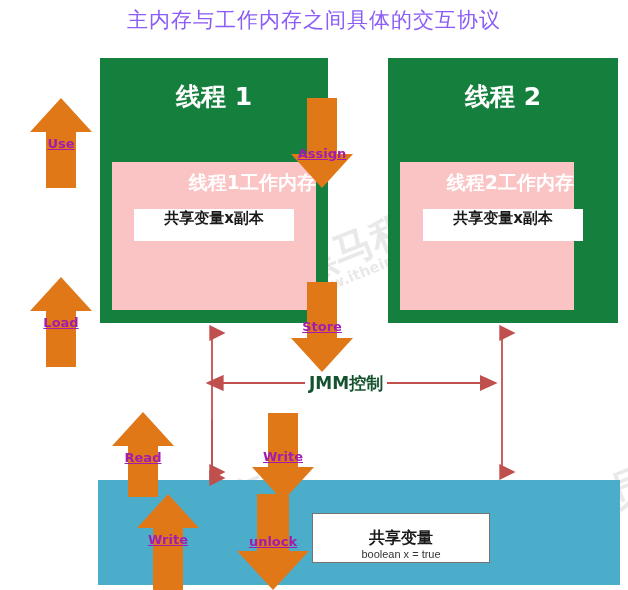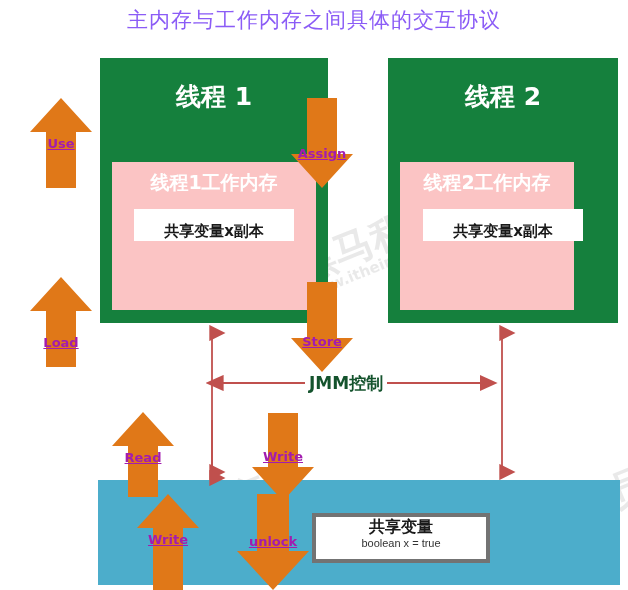--- a/index.html
+++ b/index.html
@@ -70,56 +70,56 @@
   }
   .work-mem {
     position: absolute;
     background: #fbc4c4;
     box-sizing: border-box;
   }
   .work-mem-title {
     position: absolute;
     left: 0; right: 0;
     top: 8px;
-    text-align: center;
+    text-align: right;
     color: #ffffff;
     font-size: 19px;
     font-weight: bold;
     font-family: "DejaVu Sans", "Liberation Sans", sans-serif;
     white-space: nowrap;
   }
   .var-box {
     position: absolute;
     background: #ffffff;
     box-sizing: border-box;
     display: flex;
-    align-items: flex-end;
+    align-items: flex-start;
     justify-content: center;
     color: #1a1a1a;
     font-size: 15px;
     font-weight: bold;
     font-family: "DejaVu Sans", "Liberation Sans", sans-serif;
     white-space: nowrap;
   }
 
   
   .main-mem {
     position: absolute;
     background: #4cadcb;
     box-sizing: border-box;
   }
   .main-var-box {
     position: absolute;
     background: #ffffff;
-    border: 4px solid #737373;
+    border: 1px solid #737373;
     box-sizing: border-box;
     display: flex;
     flex-direction: column;
     align-items: center;
-    justify-content: flex-start;
+    justify-content: flex-end;
     line-height: 1.25;
     white-space: nowrap;
   }
   .main-var-l1 {
     font-size: 16px;
     font-weight: bold;
     color: #1a1a1a;
     font-family: "DejaVu Sans", "Liberation Sans", sans-serif;
   }
   .main-var-l2 {
@@ -234,35 +234,35 @@
     <svg width="62" height="90" viewBox="0 0 62 90">
       <polygon points="31,0 62,34 46,34 46,90 16,90 16,34 0,34" fill="#e07818"></polygon>
     </svg>
     <div class="arrow-label" style="top:38px;">Use</div>
   </div>
 
   <div class="arrow" style="left:30px; top:277px; width:62px; height:90px;">
     <svg width="62" height="90" viewBox="0 0 62 90">
       <polygon points="31,0 62,34 46,34 46,90 16,90 16,34 0,34" fill="#e07818"></polygon>
     </svg>
-    <div class="arrow-label" style="top:38px;margin-top:20px;">Load</div>
+    <div class="arrow-label" style="top:38px;">Load</div>
   </div>
 
   <div class="arrow" style="left:291px; top:98px; width:62px; height:90px;">
     <svg width="62" height="90" viewBox="0 0 62 90">
       <polygon points="31,90 62,56 46,56 46,0 16,0 16,56 0,56" fill="#e07818"></polygon>
     </svg>
     <div class="arrow-label" style="top:48px;">Assign</div>
   </div>
 
   <div class="arrow" style="left:291px; top:282px; width:62px; height:90px;">
     <svg width="62" height="90" viewBox="0 0 62 90">
       <polygon points="31,90 62,56 46,56 46,0 16,0 16,56 0,56" fill="#e07818"></polygon>
     </svg>
-    <div class="arrow-label" style="top:37px;margin-top:15px;">Store</div>
+    <div class="arrow-label" style="top:37px;">Store</div>
   </div>
 
   <div class="arrow" style="left:112px; top:412px; width:62px; height:85px;">
     <svg width="62" height="85" viewBox="0 0 62 85">
       <polygon points="31,0 62,34 46,34 46,85 16,85 16,34 0,34" fill="#e07818"></polygon>
     </svg>
     <div class="arrow-label" style="top:38px;">Read</div>
   </div>
 
   <div class="arrow" style="left:252px; top:413px; width:62px; height:88px;">

